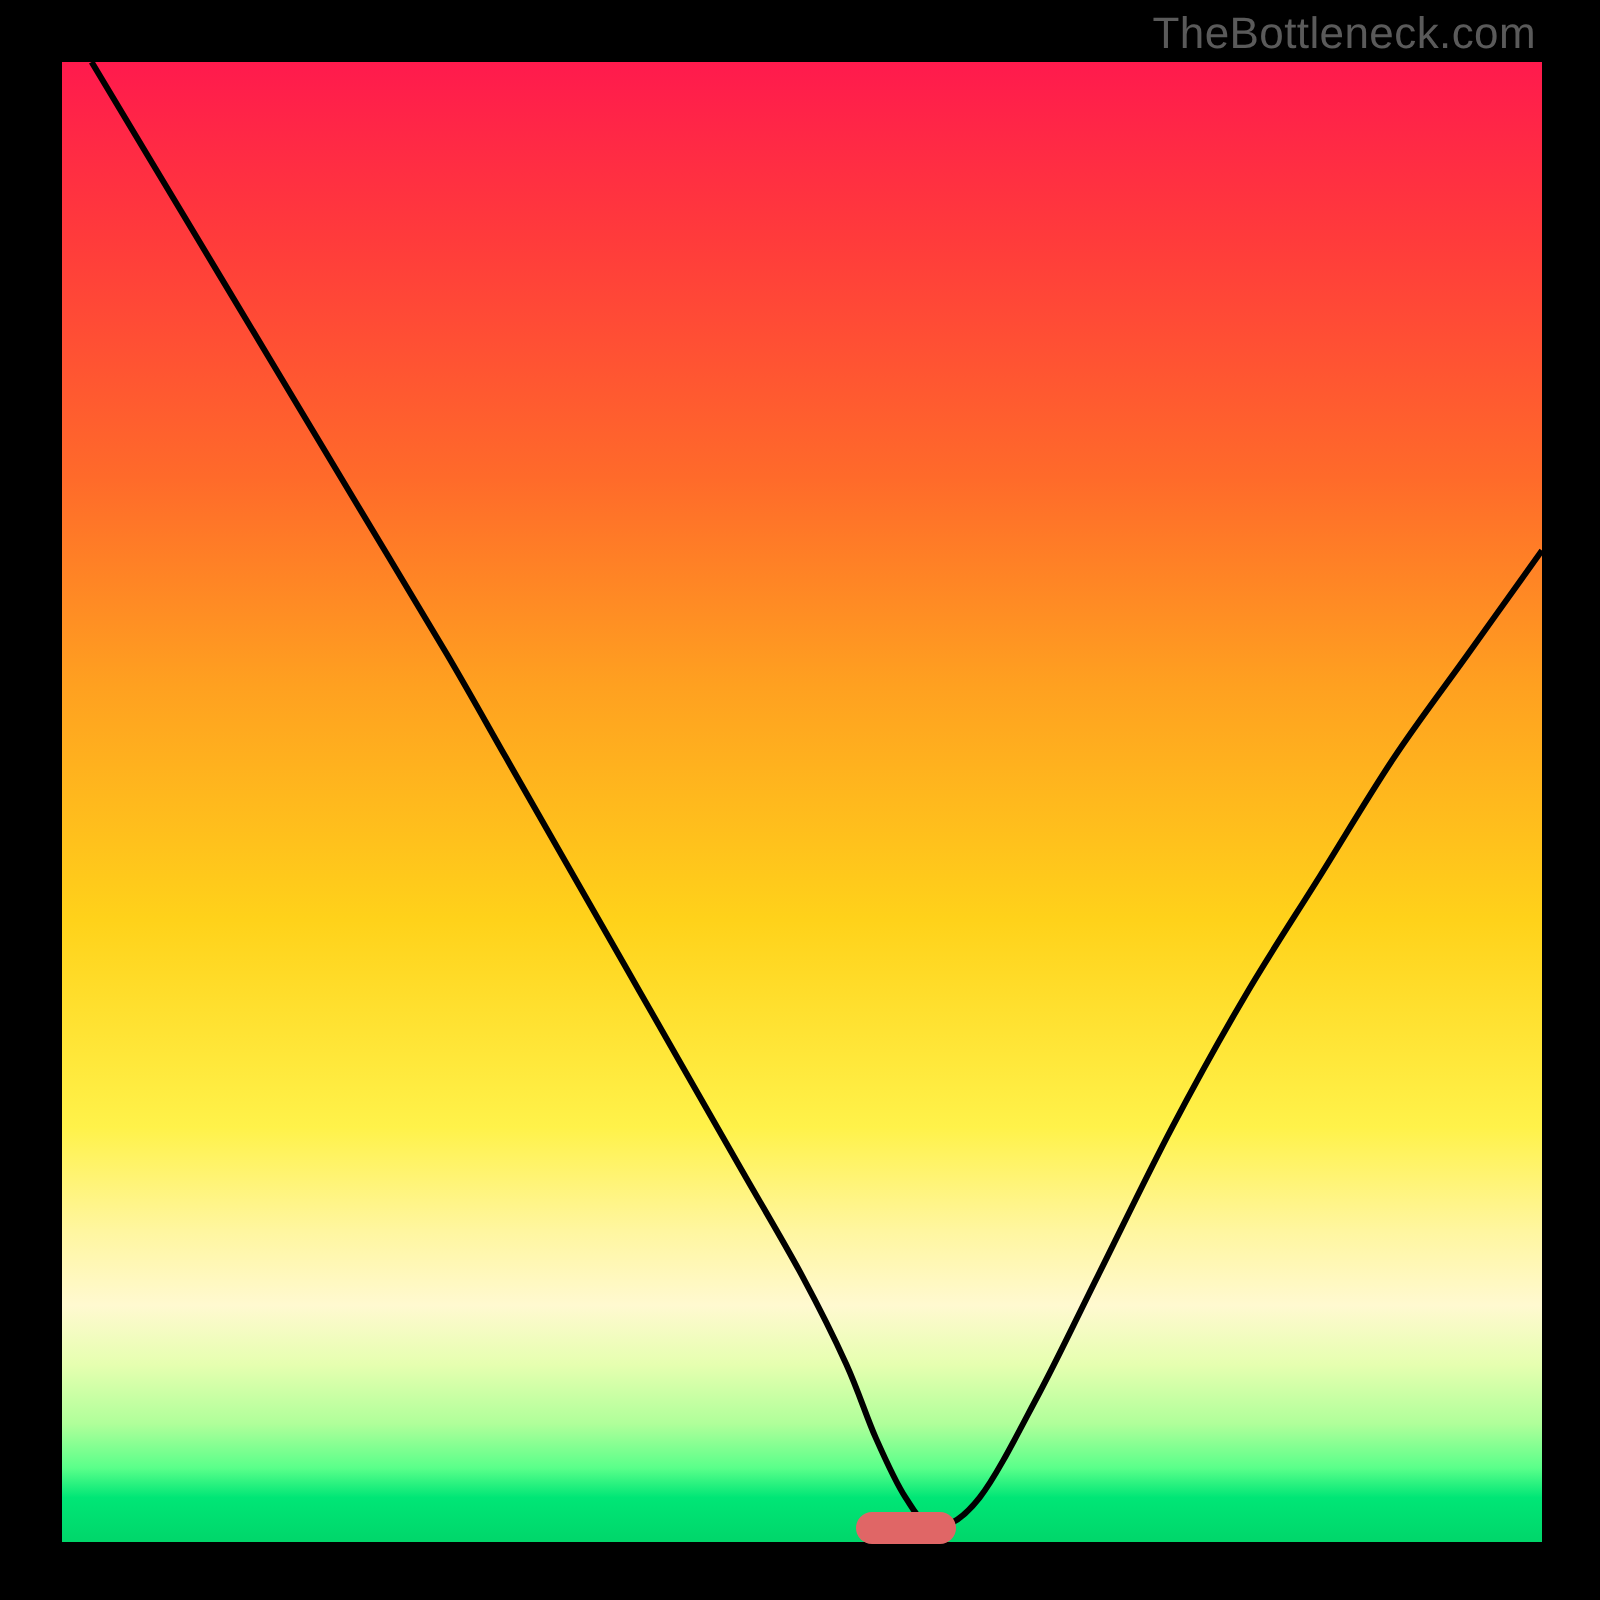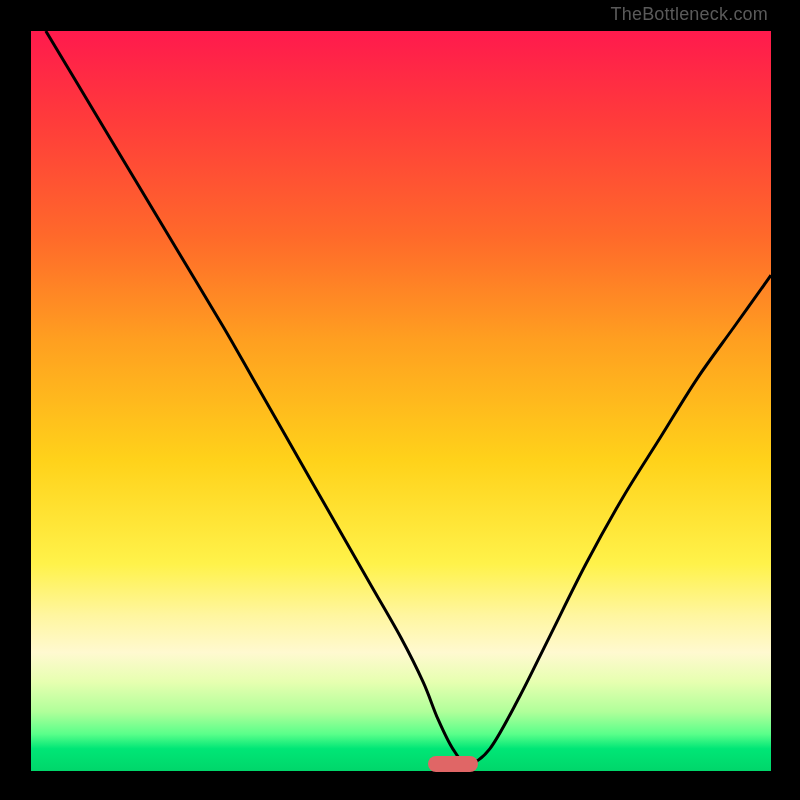--- a/index.html
+++ b/index.html
@@ -38,21 +38,21 @@
       #5aff8a 95%,
       #00e676 97%,
       #00d66a 100%
     );
   }
   .attribution {
     position: absolute;
     top: 4px;
     right: 32px;
     color: #5a5a5a;
-    font-size: 18px;
+    font-size: 22px;
     font-weight: 500;
     letter-spacing: 0.2px;
   }
   svg.curve {
     position: absolute;
     top: 0; left: 0;
     width: 740px;
     height: 740px;
   }
   .marker {

